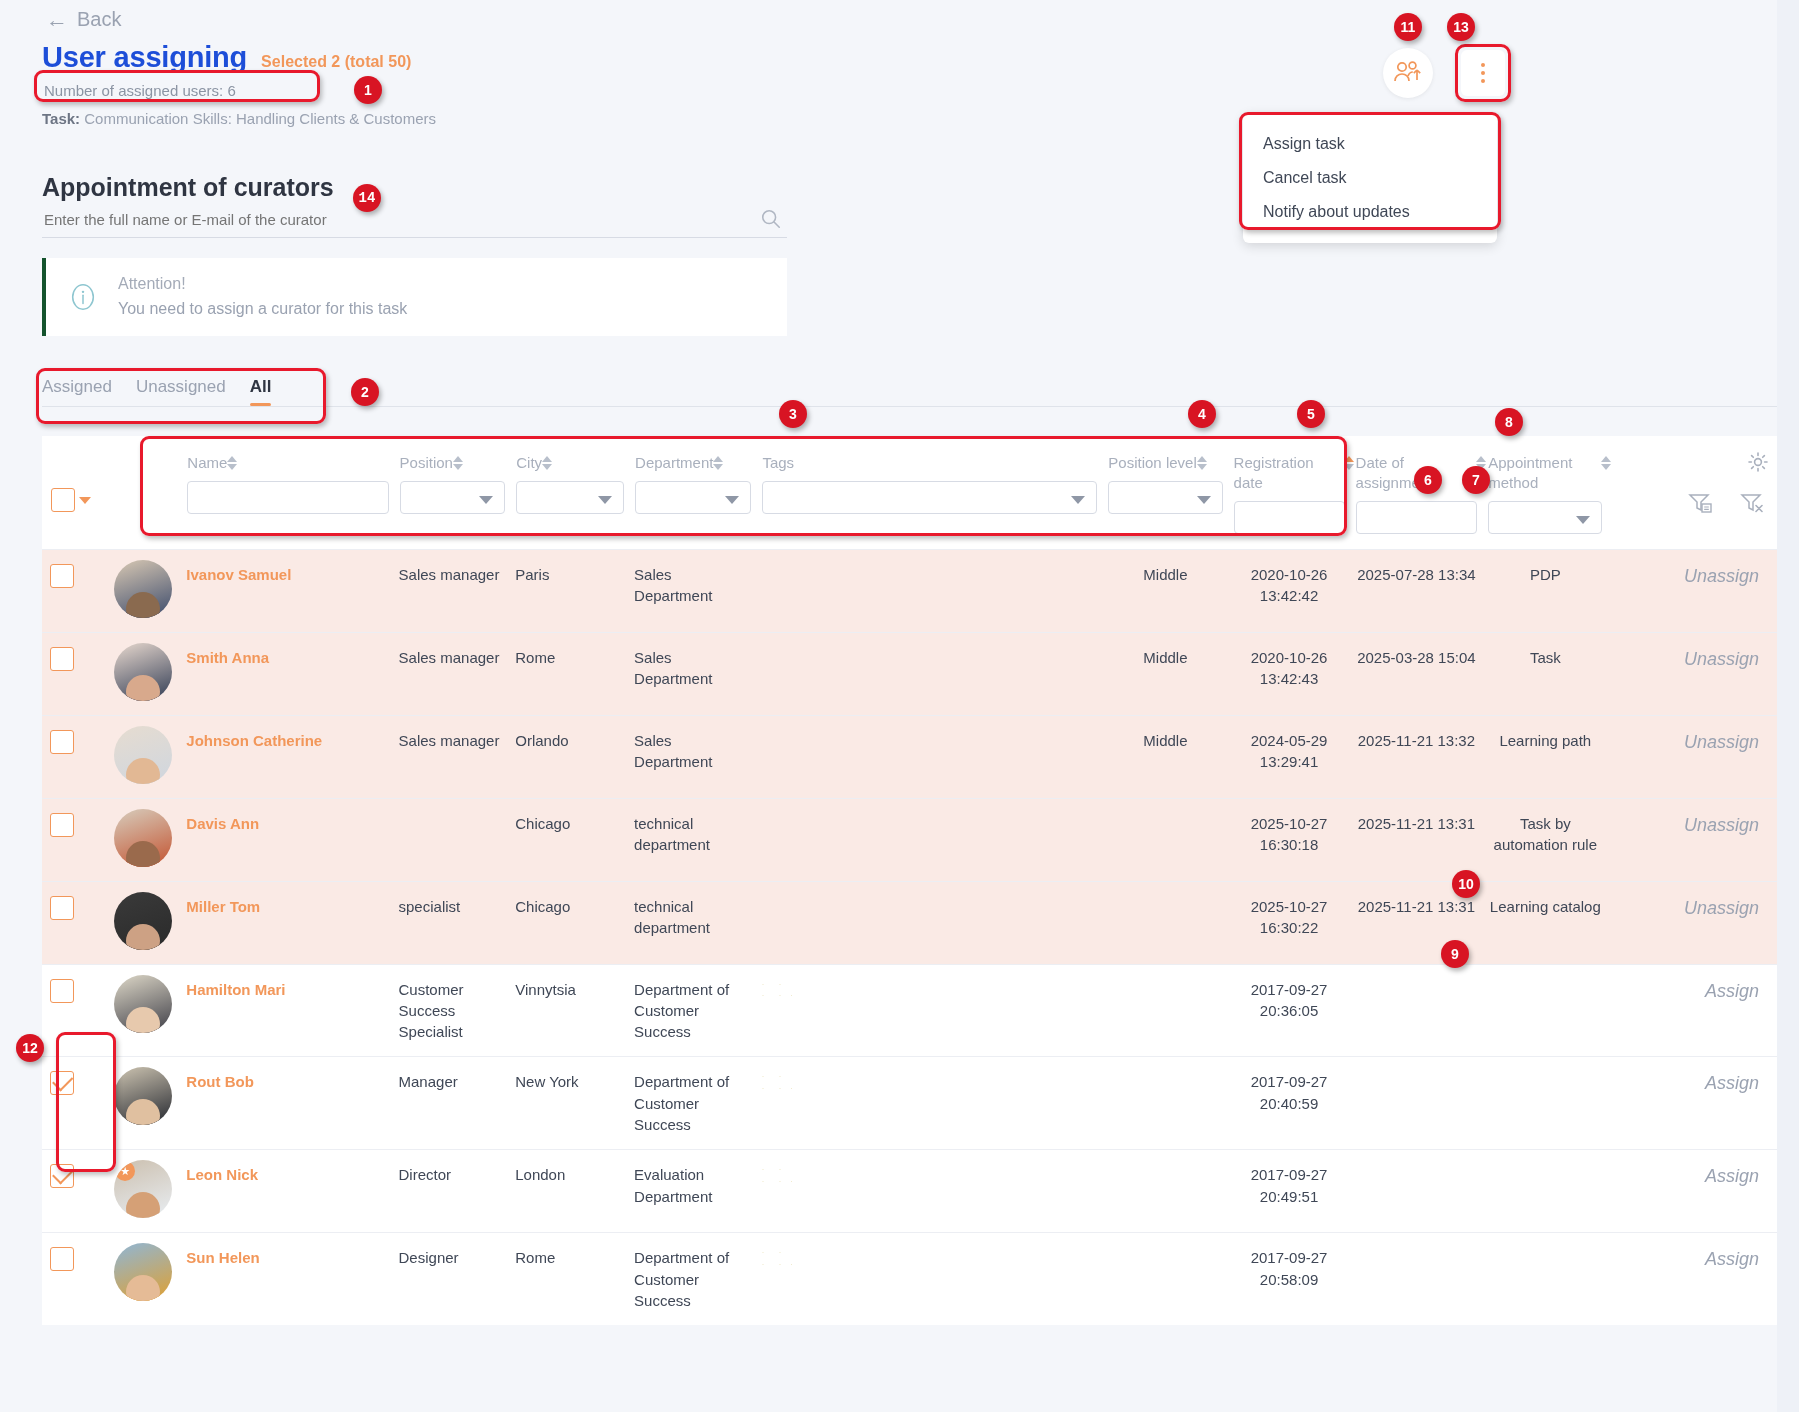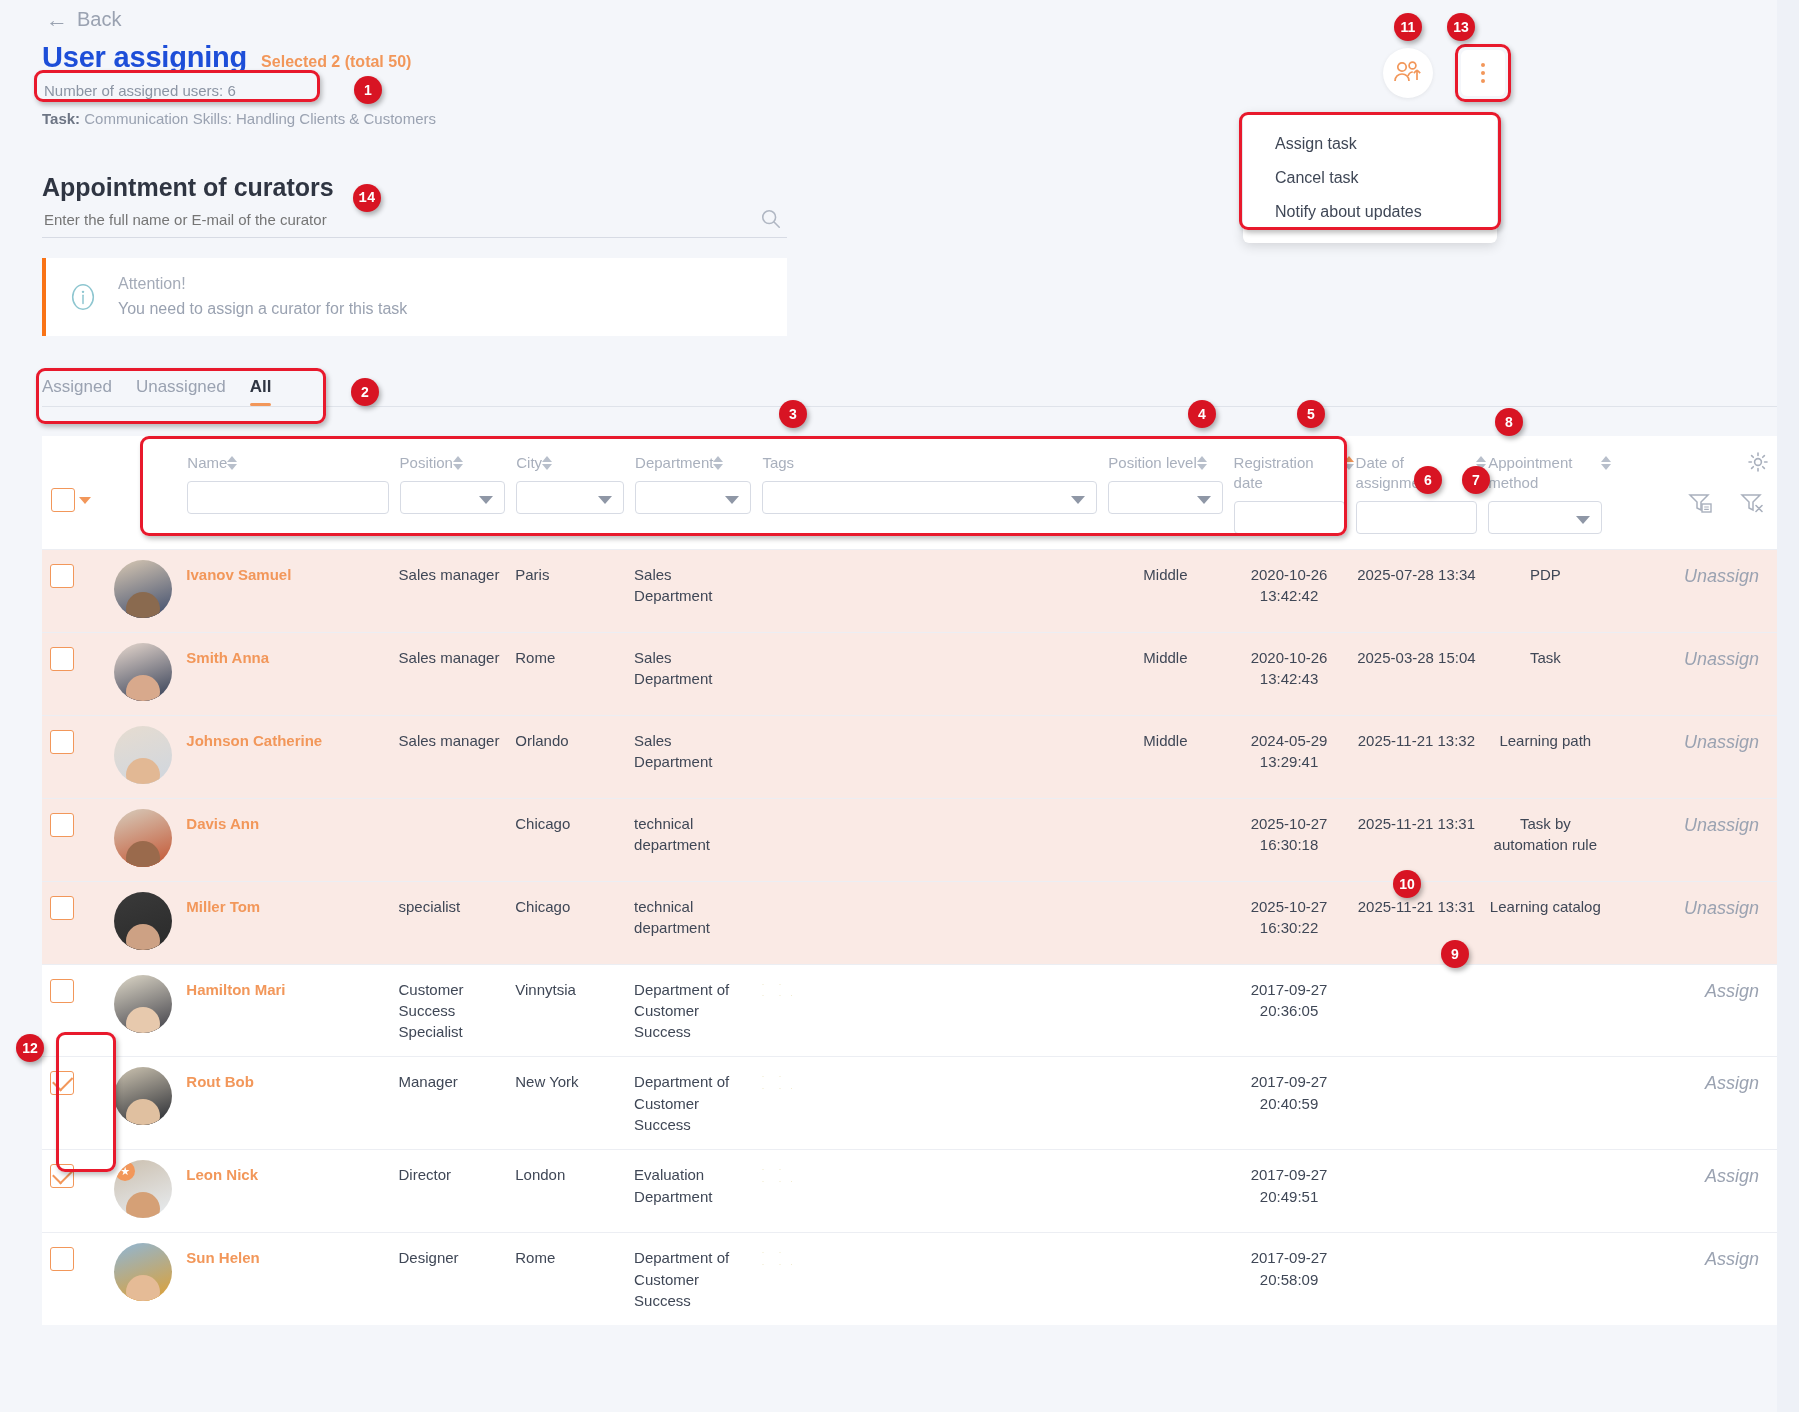--- a/index.html
+++ b/index.html
@@ -85,21 +85,21 @@
   .search-icon {
     position: absolute; left: 760px; top: 208px;
     width: 22px; height: 22px; cursor: pointer;
   }
 
   
   .attention {
     position: absolute; left: 42px; top: 258px;
     width: 745px; height: 78px;
     background: #ffffff;
-    border-left: 4px solid #f97316;
+    border-left: 4px solid #14532d;
     display: flex; align-items: center;
     padding-left: 22px; gap: 20px;
   }
   .info-icon { width: 30px; height: 30px; flex: none; }
   .attention-text { line-height: 1.55; }
   .attention-text .t1 { font-size: 16px; color: #a4abb8; }
   .attention-text .t2 { font-size: 16px; color: #9aa2b1; }
 
   
   .assign-fab {
@@ -118,21 +118,21 @@
   .kebab-dot { width: 4px; height: 4px; border-radius: 50%; background: #f2975a; }
 
   .dropdown {
     position: absolute; left: 1243px; top: 113px;
     width: 254px; background: #fff; border-radius: 6px;
     box-shadow: 0 3px 12px rgba(0,0,0,0.14);
     padding: 14px 0 14px 0;
   }
   .dropdown-item {
     font-size: 16px; color: #3f4756;
-    padding: 8px 0 8px 32px; cursor: pointer;
+    padding: 8px 0 8px 20px; cursor: pointer;
   }
 
   
   .tabs {
     position: absolute; left: 42px; top: 370px;
     display: flex; align-items: flex-end; gap: 24px;
     height: 36px;
   }
   .tab {
     font-size: 17px; color: #9aa2b1; cursor: pointer;
@@ -687,18 +687,18 @@
 
 <div class="badge" style="left: 354px; top: 76px;">1</div>
     <div class="badge" style="left: 351px; top: 378px;">2</div>
     <div class="badge" style="left: 779px; top: 400px;">3</div>
     <div class="badge" style="left: 1188px; top: 400px;">4</div>
     <div class="badge" style="left: 1297px; top: 400px;">5</div>
     <div class="badge" style="left: 1414px; top: 466px;">6</div>
     <div class="badge" style="left: 1462px; top: 466px;">7</div>
     <div class="badge" style="left: 1495px; top: 408px;">8</div>
     <div class="badge" style="left: 1441px; top: 940px;">9</div>
-    <div class="badge" style="left: 1393px; top: 870px;">10</div>
+    <div class="badge" style="left: 1452px; top: 870px;">10</div>
     <div class="badge" style="left: 1358px; top: 13px; margin-left: 36px;">11</div>
     <div class="badge" style="left: 16px; top: 1034px;">12</div>
     <div class="badge" style="left: 1447px; top: 13px;">13</div>
     <div class="badge" style="left: 353px; top: 184px; font-family: Liberation Mono, monospace;">14</div>
   </div>
 
 </body></html>

